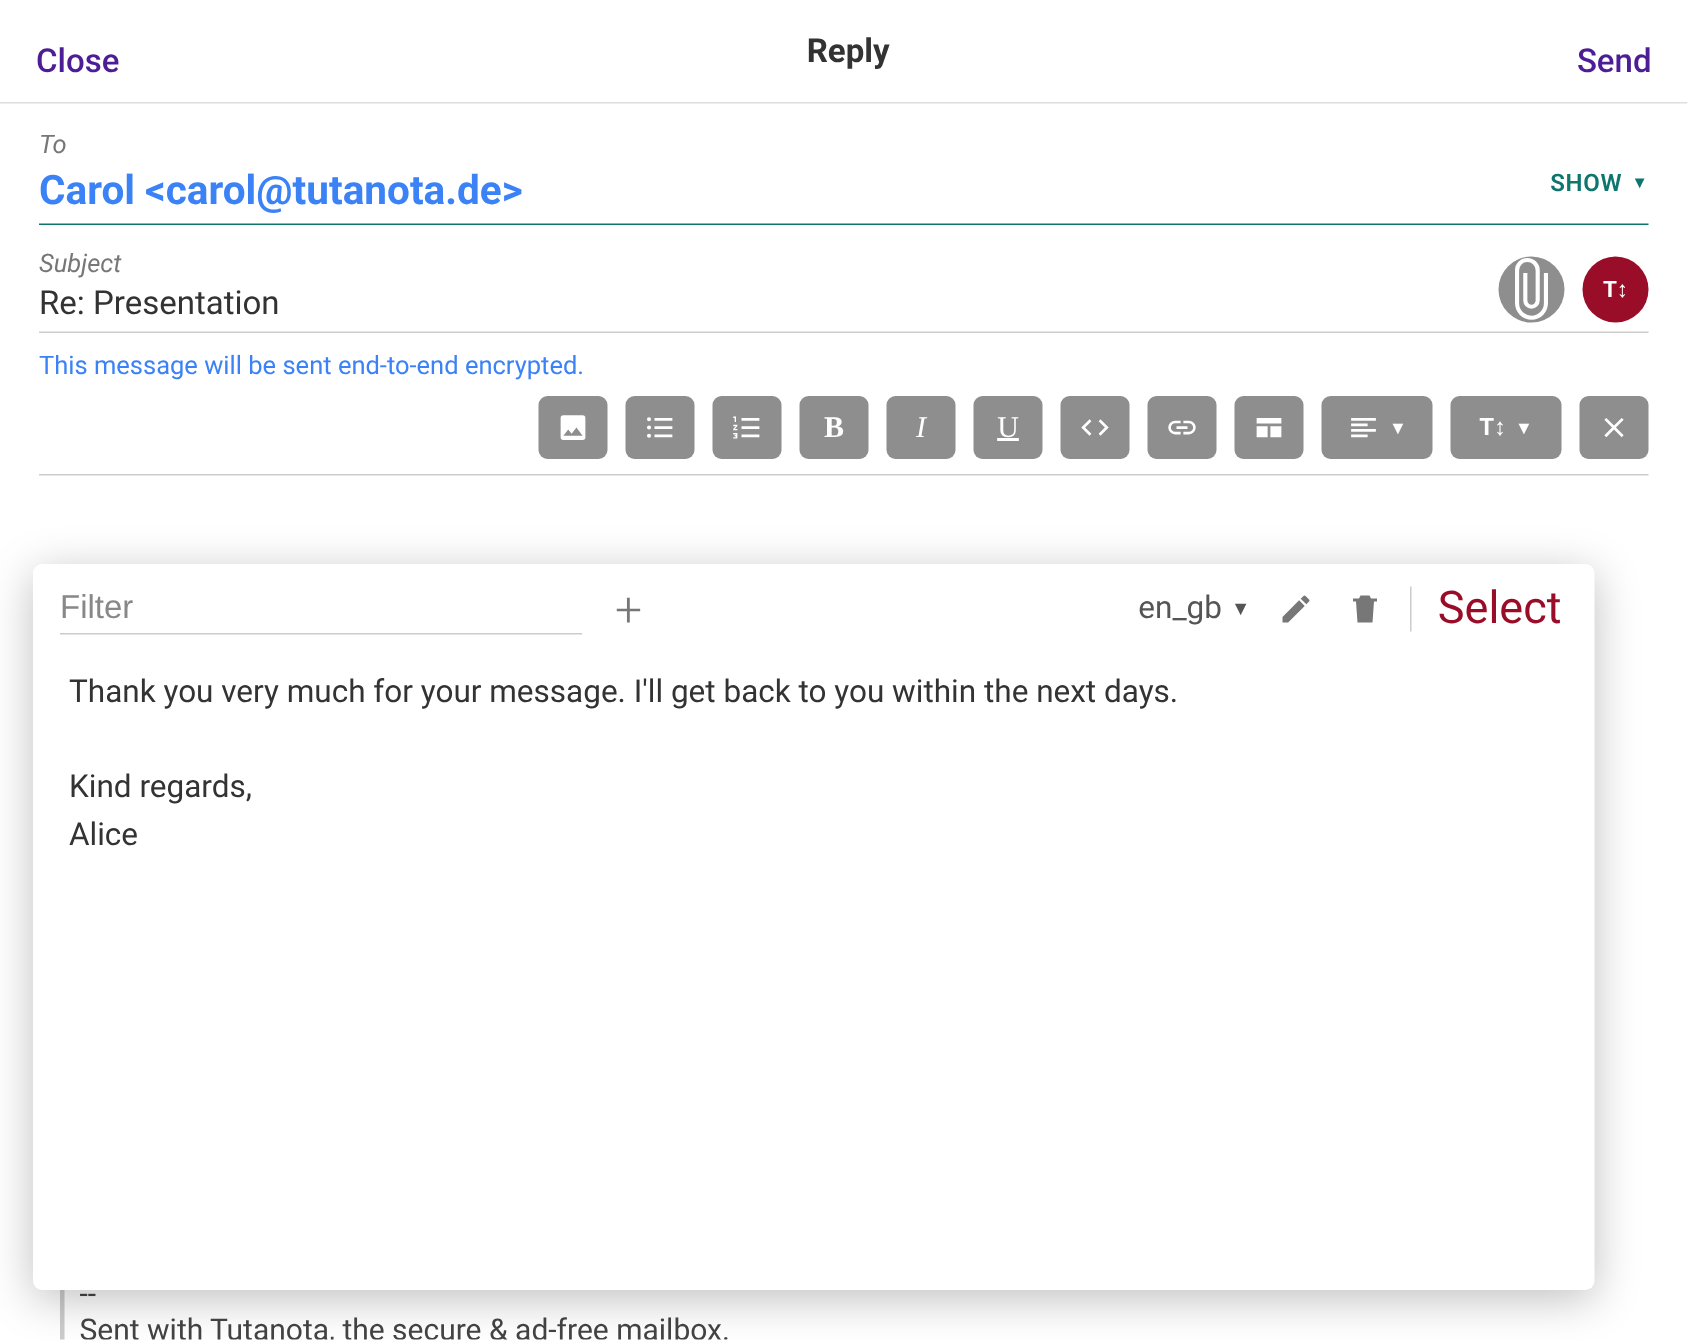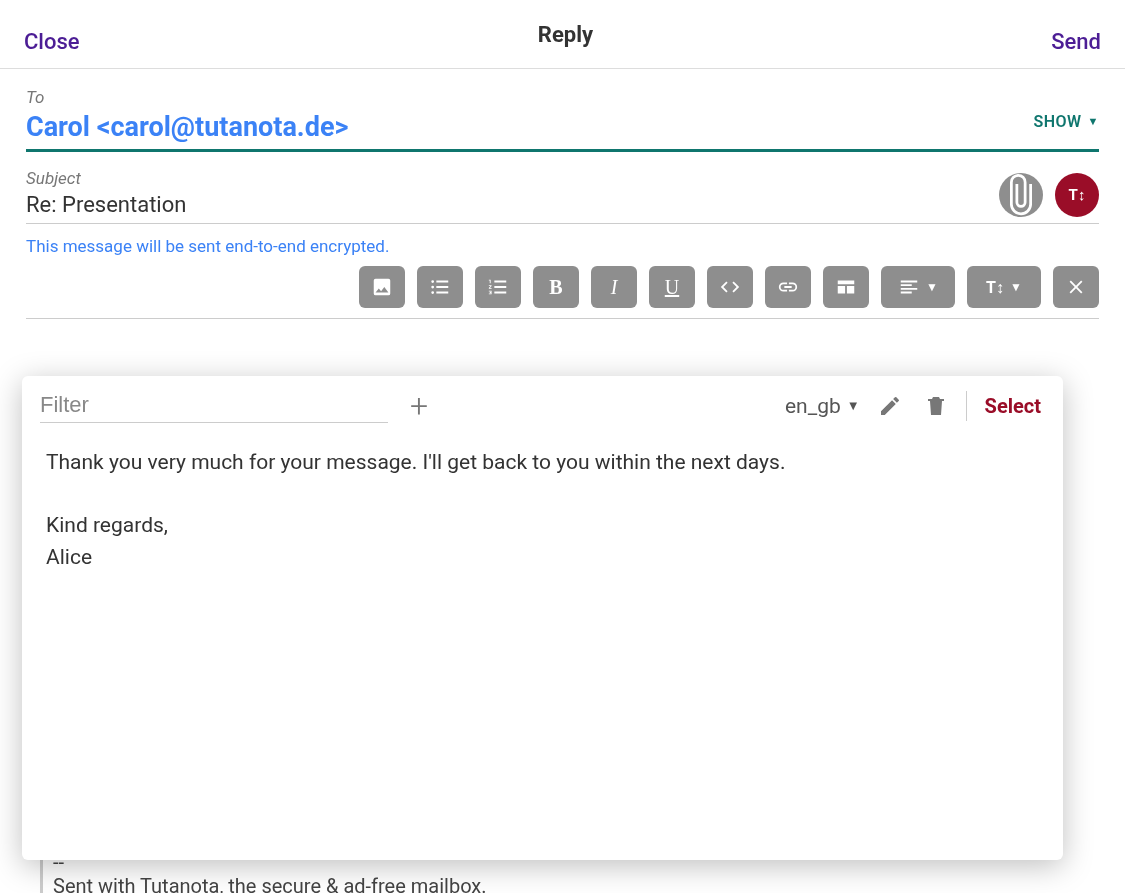--- a/index.html
+++ b/index.html
@@ -33,21 +33,21 @@
   }
   .compose-area {
     padding: 18px 26px 0 26px;
   }
   .field-label {
     font-size: 17px;
     font-style: italic;
     color: #777;
     margin-bottom: 4px;
   }
-  .to-row { position: relative; border-bottom: 3px solid #0f766e; padding-bottom: 6px; }
+  .to-row { position: relative; border-bottom: 1px solid #0f766e; padding-bottom: 6px; }
   .to-value { font-size: 27px; color: #3b82f6; font-weight: bold; }
   .show-btn {
     position: absolute;
     right: 0;
     bottom: 18px;
     font-size: 16px;
     font-weight: 600;
     letter-spacing: 0.5px;
     color: #0f766e;
     cursor: pointer;
@@ -147,22 +147,22 @@
   }
   .lang-btn .tri { font-size: 13px; color:#555; }
   .icon-btn {
     width: 32px; height: 32px;
     display:flex; align-items:center; justify-content:center;
     cursor:pointer; color:#777;
   }
   .icon-btn svg { width:24px; height:24px; fill:#777; }
   .divider-v { width:1px; height:30px; background:#ccc; }
   .select-btn {
-    font-size: 20px;
-    font-weight: 700;
+    font-size: 30px;
+    font-weight: 400;
     color: #9a0d28;
     cursor: pointer;
     padding: 0 4px;
     text-align: right;
   }
   .tp-body {
     flex: 1;
     display: flex;
   }
   .tp-list {

